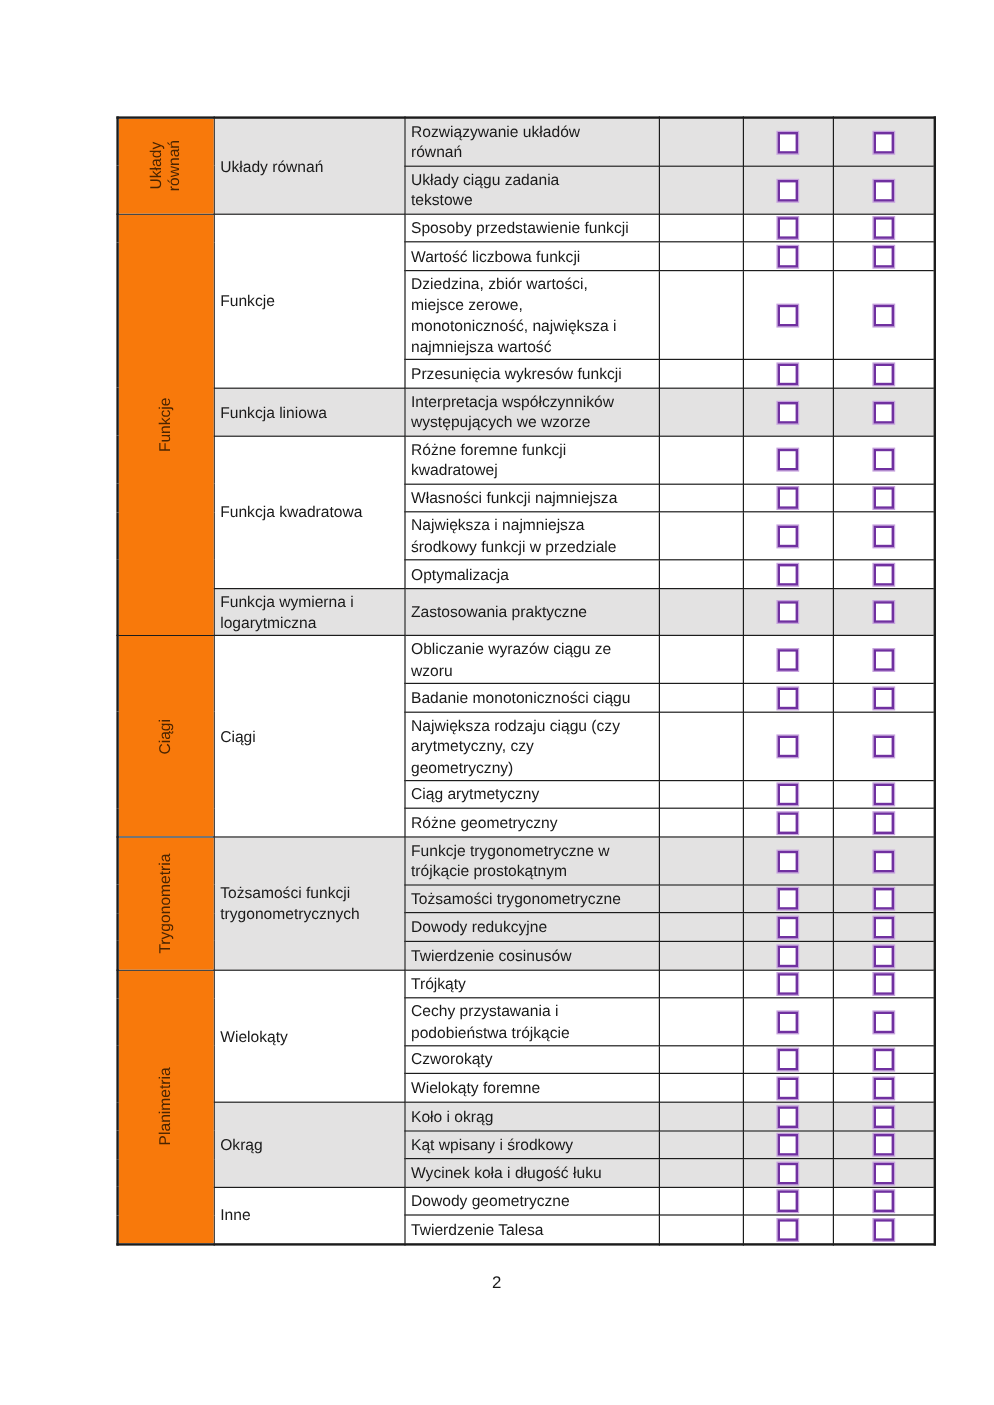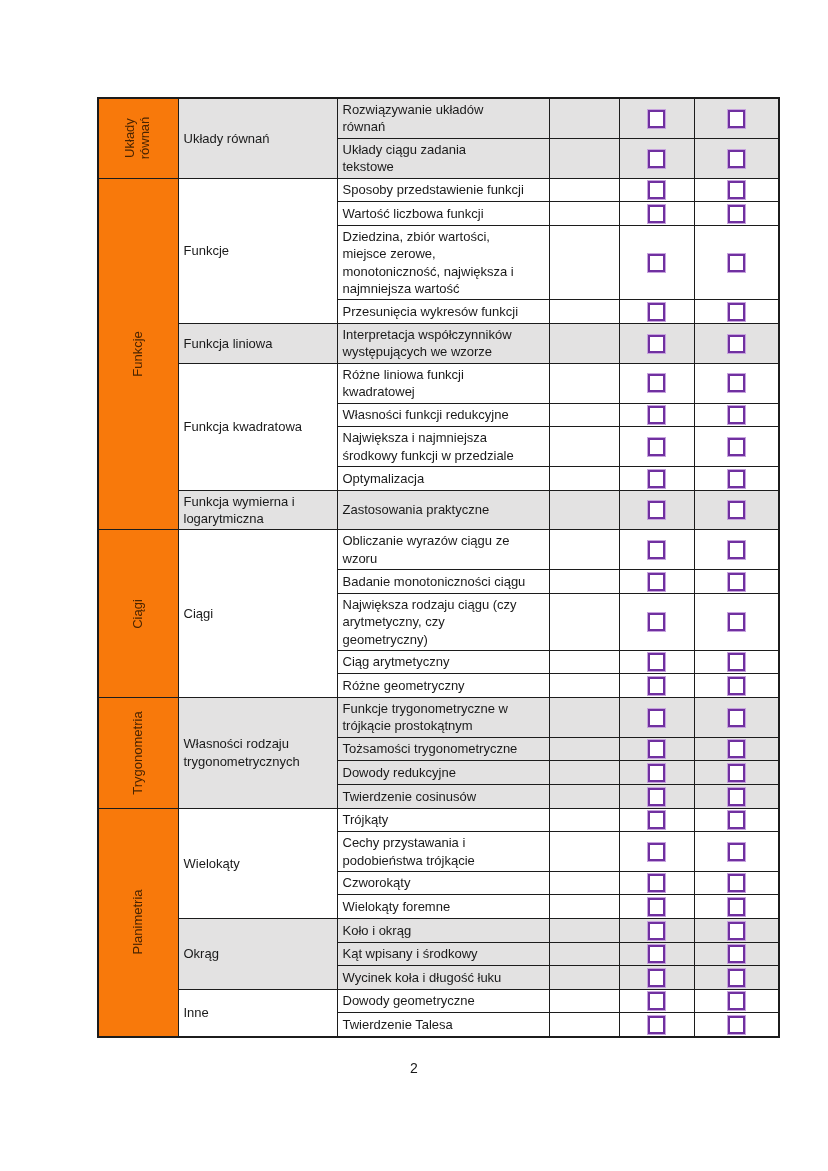--- a/index.html
+++ b/index.html
@@ -144,28 +144,28 @@
           <tr>
             <td class="category shaded" rowspan="1"><span>Funkcja liniowa</span></td>
             <td class="topic shaded"><span>Interpretacja współczynników
 występujących we wzorze</span></td>
             <td class="blank shaded"></td>
             <td class="check shaded"><span class="checkbox"></span></td>
             <td class="check shaded"><span class="checkbox"></span></td>
           </tr>
           <tr>
             <td class="category" rowspan="4"><span>Funkcja kwadratowa</span></td>
-            <td class="topic"><span>Różne liniowa funkcji
+            <td class="topic"><span>Różne foremne funkcji
 kwadratowej</span></td>
             <td class="blank"></td>
             <td class="check"><span class="checkbox"></span></td>
             <td class="check"><span class="checkbox"></span></td>
           </tr>
           <tr>
-            <td class="topic"><span>Własności funkcji redukcyjne</span></td>
+            <td class="topic"><span>Własności funkcji najmniejsza</span></td>
             <td class="blank"></td>
             <td class="check"><span class="checkbox"></span></td>
             <td class="check"><span class="checkbox"></span></td>
           </tr>
           <tr>
             <td class="topic"><span>Największa i najmniejsza
 środkowy funkcji w przedziale</span></td>
             <td class="blank"></td>
             <td class="check"><span class="checkbox"></span></td>
             <td class="check"><span class="checkbox"></span></td>
@@ -217,21 +217,21 @@
           <tr>
             <td class="topic"><span>Różne geometryczny</span></td>
             <td class="blank"></td>
             <td class="check"><span class="checkbox"></span></td>
             <td class="check"><span class="checkbox"></span></td>
           </tr>
           <tr>
             <td class="section" rowspan="4">
               <div class="vtext">Trygonometria</div>
             </td>
-            <td class="category shaded" rowspan="4"><span>Własności rodzaju trygonometrycznych</span></td>
+            <td class="category shaded" rowspan="4"><span>Tożsamości funkcji trygonometrycznych</span></td>
             <td class="topic shaded"><span>Funkcje trygonometryczne w
 trójkącie prostokątnym</span></td>
             <td class="blank shaded"></td>
             <td class="check shaded"><span class="checkbox"></span></td>
             <td class="check shaded"><span class="checkbox"></span></td>
           </tr>
           <tr>
             <td class="topic shaded"><span>Tożsamości trygonometryczne</span></td>
             <td class="blank shaded"></td>
             <td class="check shaded"><span class="checkbox"></span></td>

